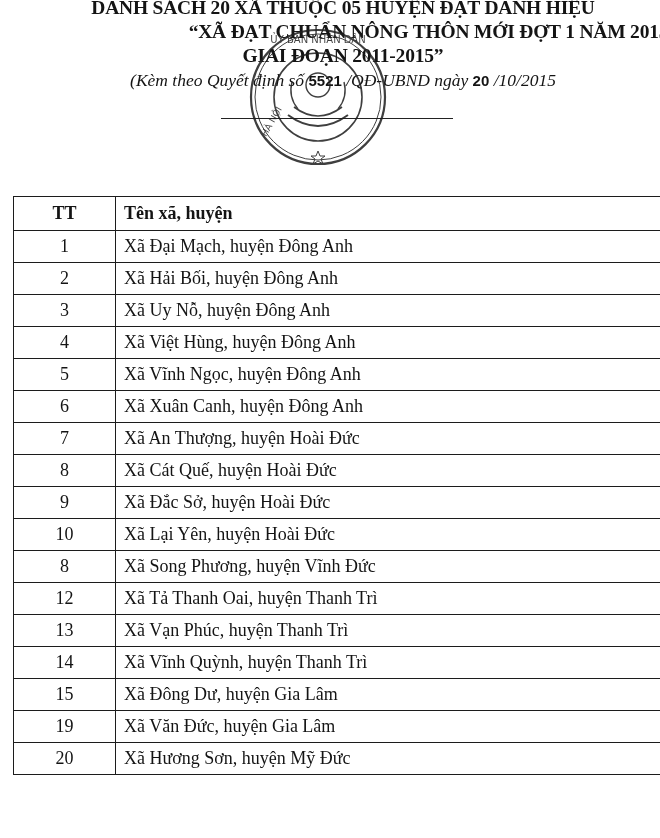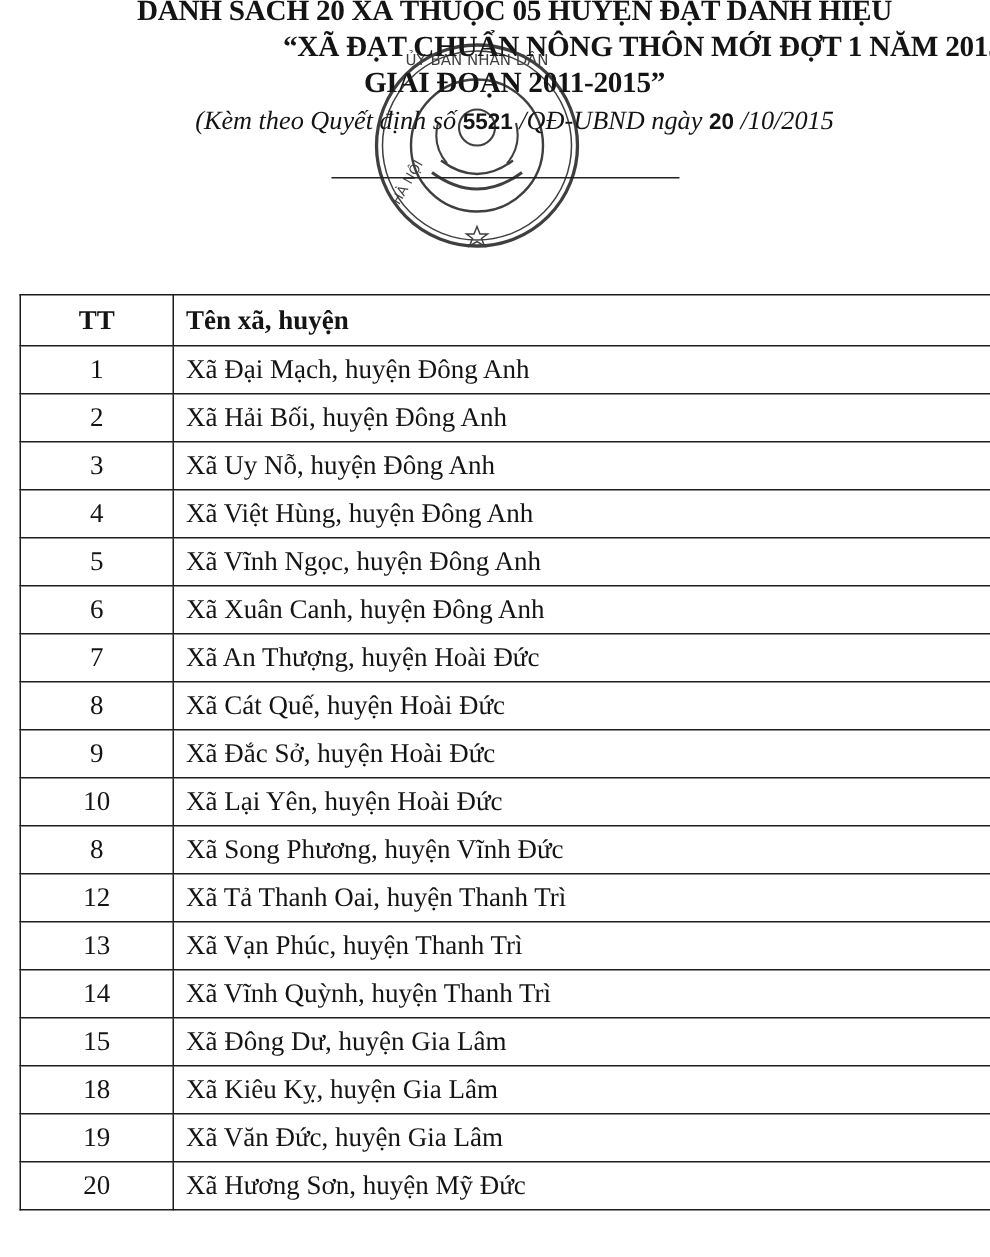--- a/index.html
+++ b/index.html
@@ -145,24 +145,20 @@
         </tr>
         <tr>
           <td class="col-tt">14</td>
           <td class="col-name">Xã Vĩnh Quỳnh, huyện Thanh Trì</td>
         </tr>
         <tr>
           <td class="col-tt">15</td>
           <td class="col-name">Xã Đông Dư, huyện Gia Lâm</td>
         </tr>
         <tr>
-          <td class="col-tt">18</td>
-          <td class="col-name">Xã Kiêu Kỵ, huyện Gia Lâm</td>
-        </tr>
-        <tr>
           <td class="col-tt">19</td>
           <td class="col-name">Xã Văn Đức, huyện Gia Lâm</td>
         </tr>
         <tr>
           <td class="col-tt">20</td>
           <td class="col-name">Xã Hương Sơn, huyện Mỹ Đức</td>
         </tr>
       </tbody>
   </table>
 

